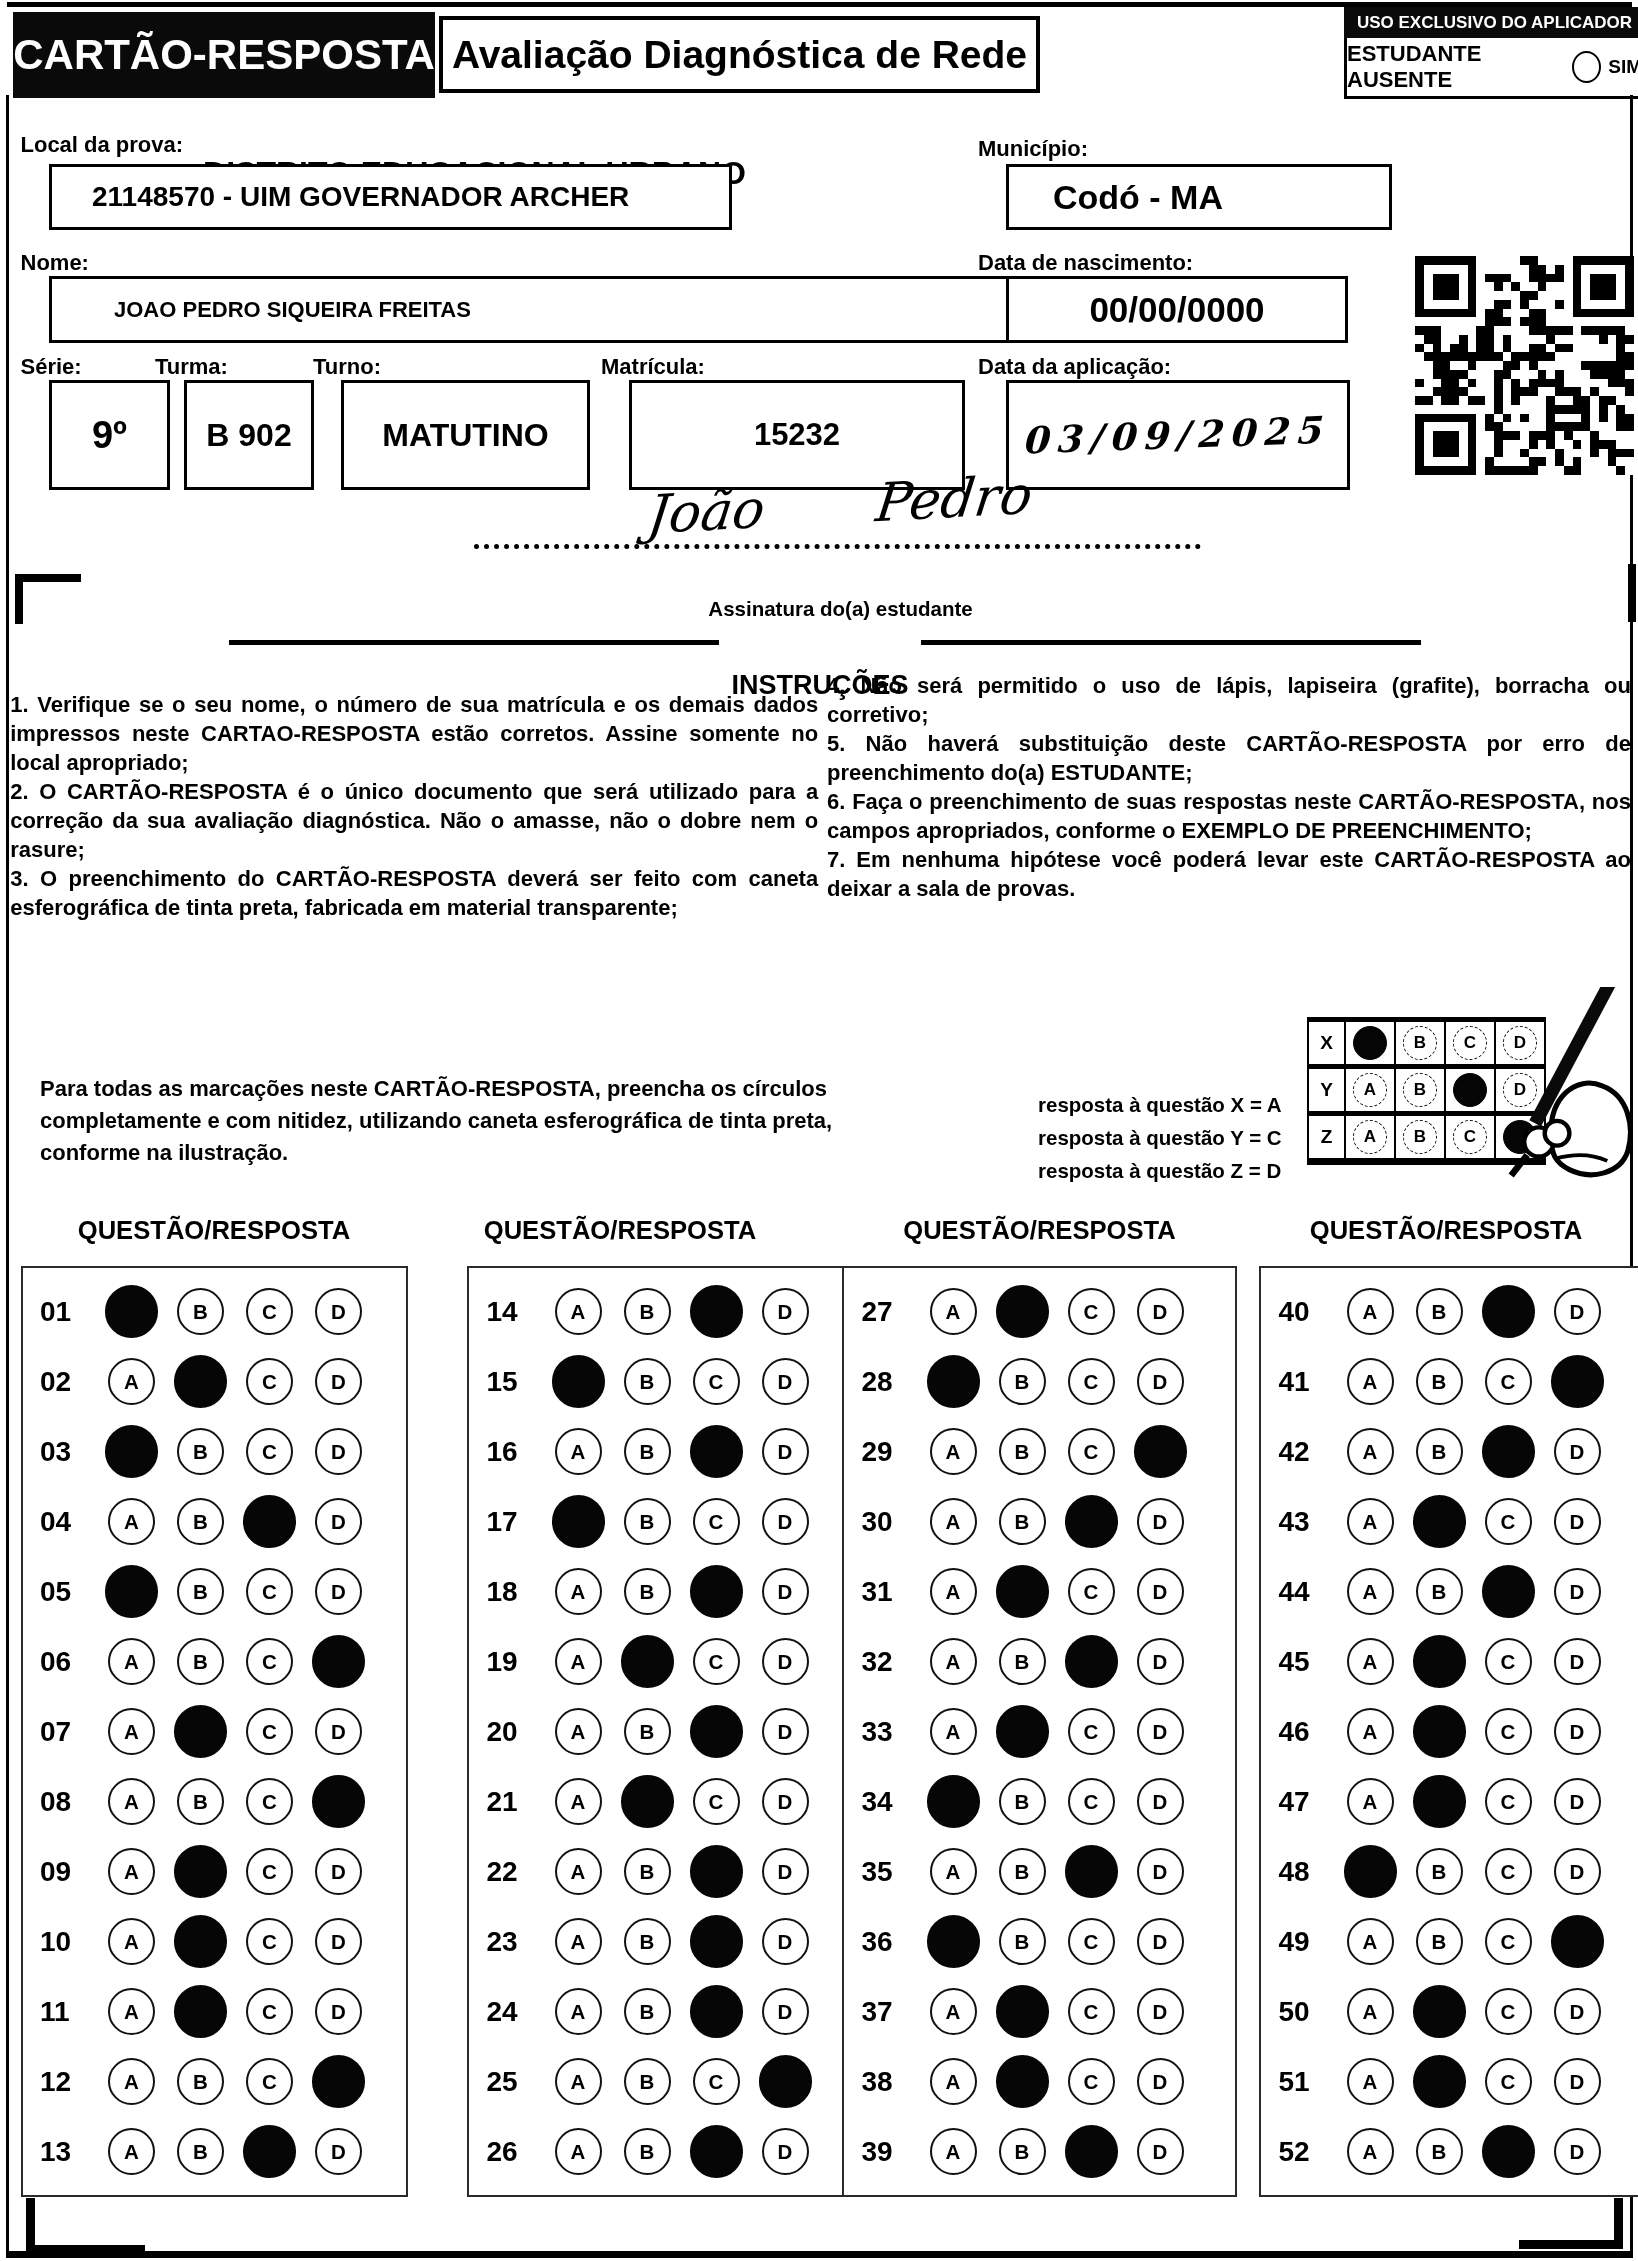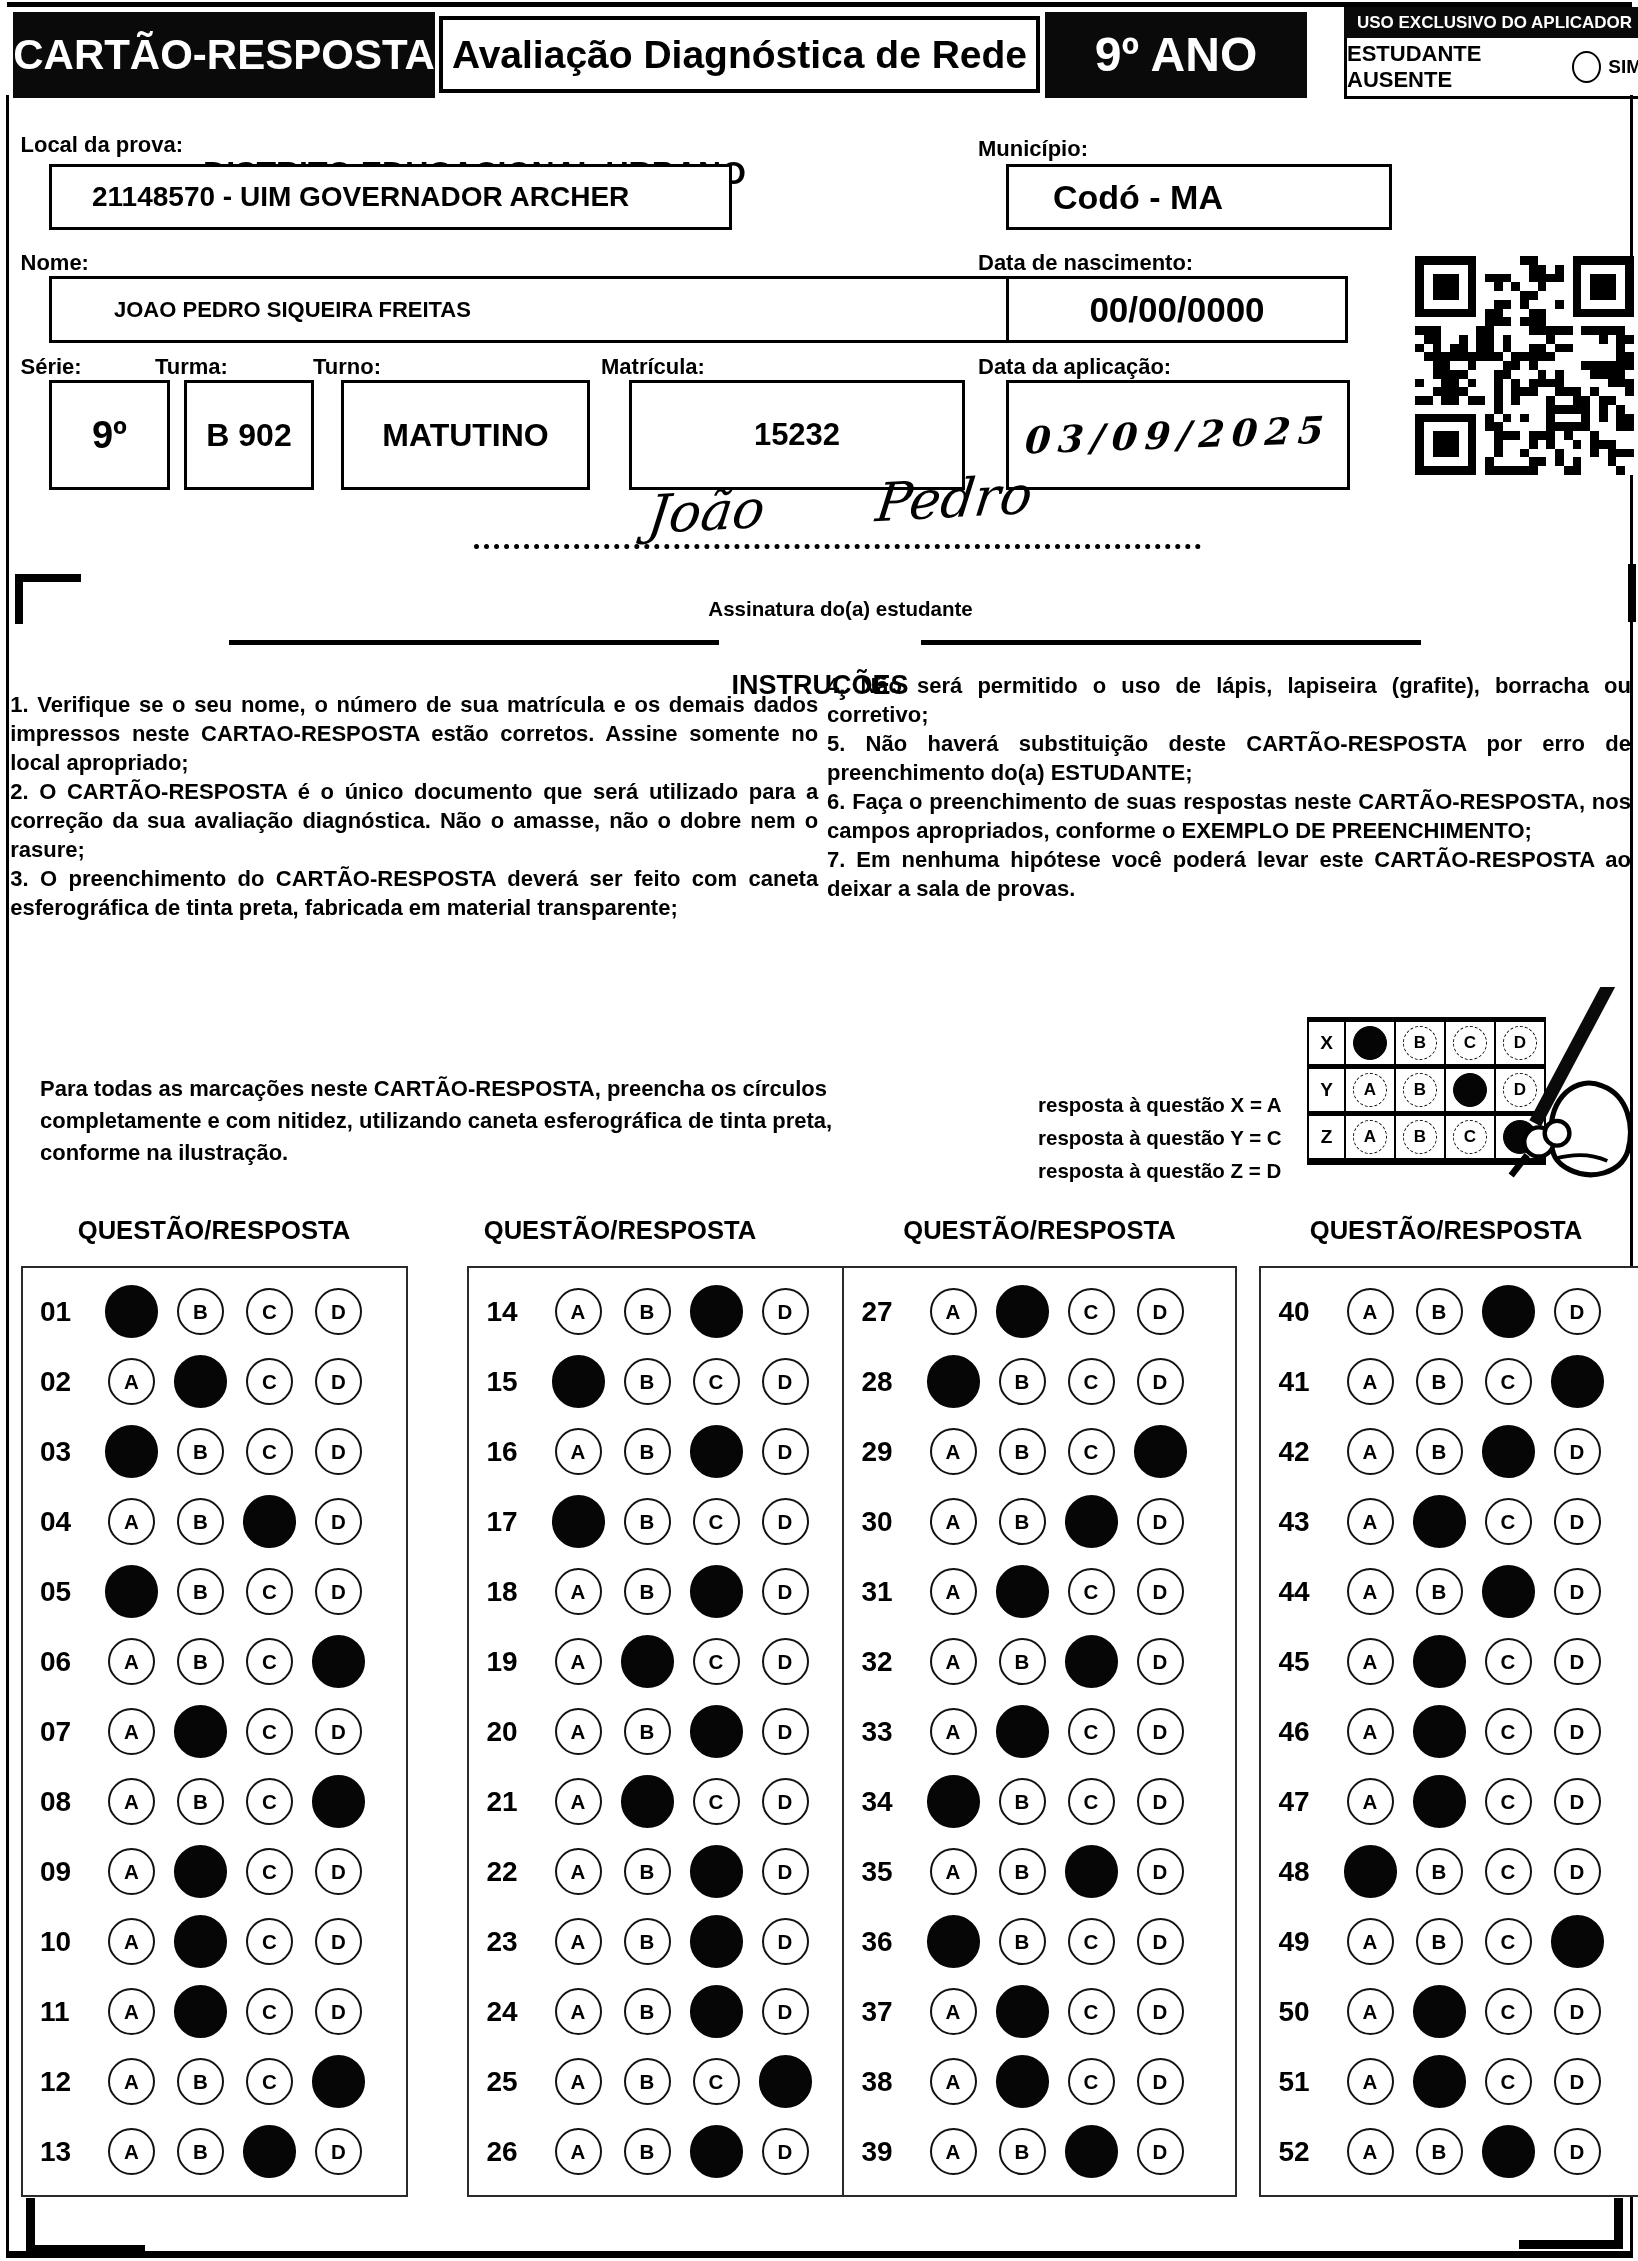--- a/index.html
+++ b/index.html
@@ -42,21 +42,20 @@
 
   <div class="abs line" style="left:7.3px;top:1.5px;width:1625px;height:5.1px;"></div>
   <div class="abs line" style="left:5.8px;top:95px;width:2.9px;height:2156px;"></div>
   <div class="abs line" style="left:1630px;top:95px;width:2.9px;height:2156px;"></div>
   <div class="abs line" style="left:5.8px;top:2251px;width:1627px;height:7.3px;"></div>
 
   <div class="abs blackbar" style="left:13px;top:11.7px;width:422px;height:86px;font-size:42px;font-weight:bold;">CARTÃO-RESPOSTA</div>
   <div class="abs" style="left:439px;top:16px;width:601px;height:77px;border:4.4px solid #000;box-sizing:border-box;display:flex;align-items:center;justify-content:center;">
     <span style="font-size:39px;font-weight:bold;">Avaliação Diagnóstica de Rede</span>
   </div>
-  <div class="abs blackbar" style="left:1045px;top:11.7px;width:262px;height:86px;font-size:48px;font-weight:bold;">9º ANO</div>
 
   <div class="abs" style="left:1332px;top:7.3px;width:301px;height:95px;padding-left:12px;">
     <div class="blackbar" style="height:31px;font-size:17px;font-weight:bold;">USO EXCLUSIVO DO APLICADOR</div>
     <div style="height:58px;border:3.7px solid #000;border-top:none;display:flex;align-items:center;justify-content:center;gap:7.3px;">
       <span style="font-size:22px;font-weight:bold;">ESTUDANTE AUSENTE</span>
       <span style="width:32px;height:32px;border:2.9px solid #000;border-radius:50%;box-sizing:border-box;"></span>
       <span style="font-size:19px;font-weight:bold;">SIM</span>
     </div>
   </div>
 

